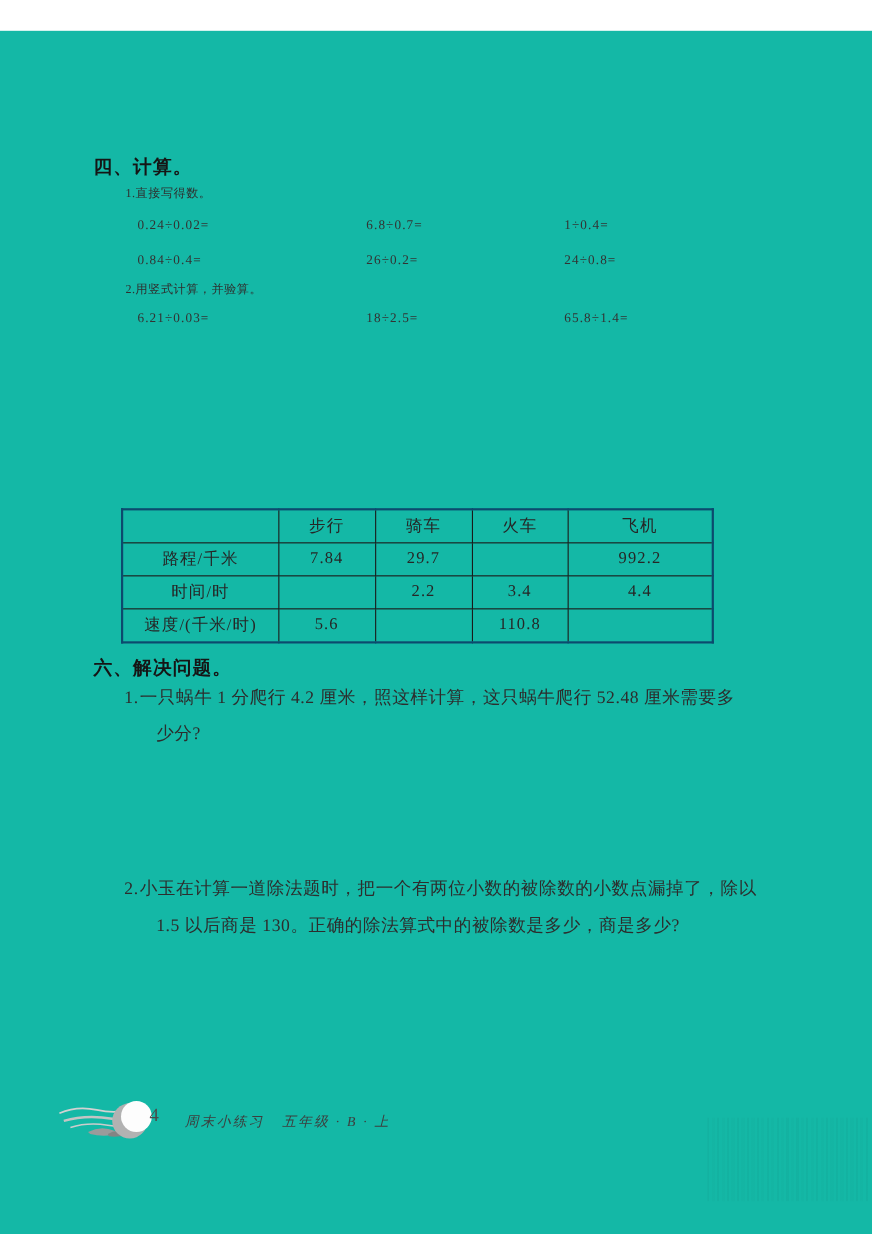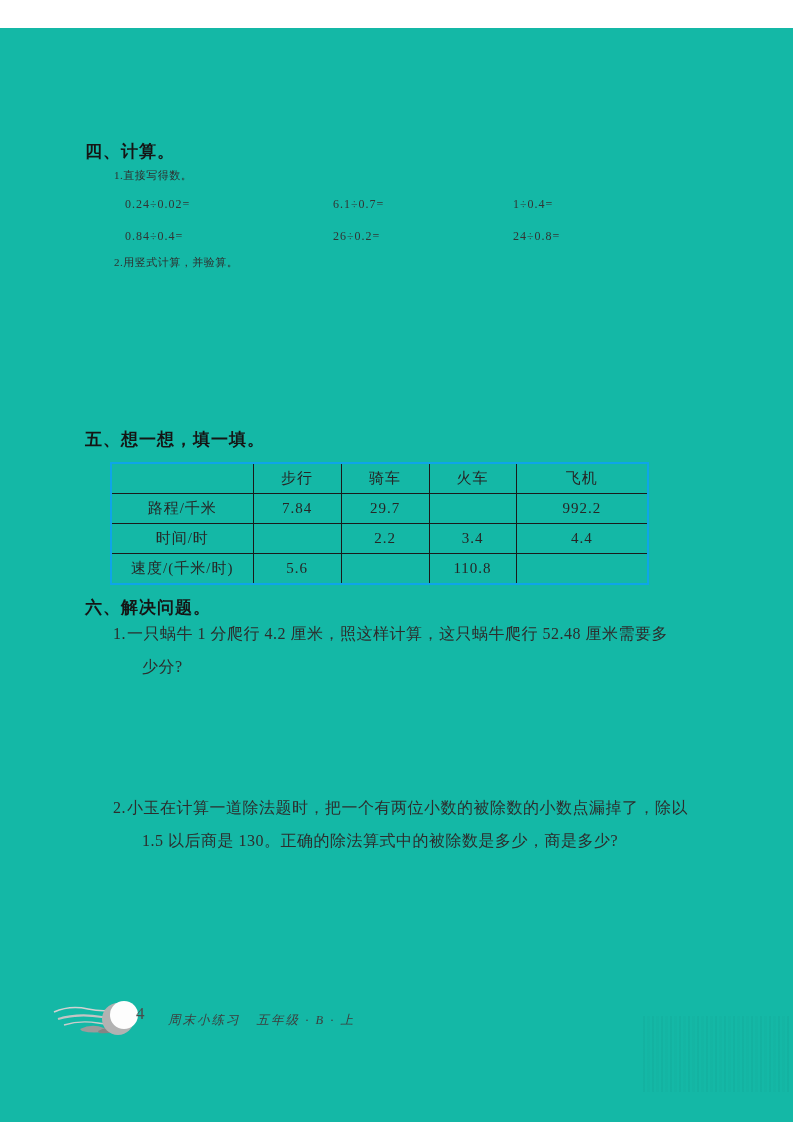--- a/index.html
+++ b/index.html
@@ -34,21 +34,21 @@
   .eq {
     position:absolute; font-size:12px; color:#333;
     font-family:"Liberation Serif","DejaVu Serif",serif;
     letter-spacing:1px; white-space:nowrap;
   }
   .c1 { left:125px; } .c2 { left:333px; } .c3 { left:513px; }
 
   table.speed-table {
     position:absolute; left:110px; top:434px;
     border-collapse:collapse;
-    border:2px solid #0ea5e9;
+    border:2px solid #0c4a6e;
     background:transparent;
     table-layout:fixed;
     padding-left:36px;
   }
   table.speed-table th, table.speed-table td {
     border:1.5px solid #1a1a1a;
     height:29px; padding:0 2px;
     font-size:15px; font-weight:normal; color:#262626;
     text-align:center; letter-spacing:1px;
     font-family:"Liberation Serif","DejaVu Serif",serif;
@@ -92,33 +92,37 @@
 <body>
 
 <div class="page">
 
   <h2 class="heading h-calc">四、计算。</h2>
 
   <p class="sub-label sub1">1.直接写得数。</p>
 
   <div class="eq-row r1">
     <span class="eq c1">0.24÷0.02=</span>
-    <span class="eq c2">6.1÷0.7=</span>
+    <span class="eq c2">6.8÷0.7=</span>
     <span class="eq c3">1÷0.4=</span>
   </div>
   <div class="eq-row r2">
     <span class="eq c1">0.84÷0.4=</span>
     <span class="eq c2">26÷0.2=</span>
     <span class="eq c3">24÷0.8=</span>
   </div>
 
   <p class="sub-label sub2">2.用竖式计算，并验算。</p>
 
+  <div class="eq-row r3">
+    <span class="eq c1">6.21÷0.03=</span>
+    <span class="eq c2">18÷2.5=</span>
+    <span class="eq c3">65.8÷1.4=</span>
+  </div>
 
-  <h2 class="heading h-fill">五、想一想，填一填。</h2>
 
   <table class="speed-table">
     <colgroup>
       <col style="width:142px">
         <col style="width:88px">
         <col style="width:88px">
         <col style="width:87px">
         <col style="width:132px">
     </colgroup>
     <tbody>

